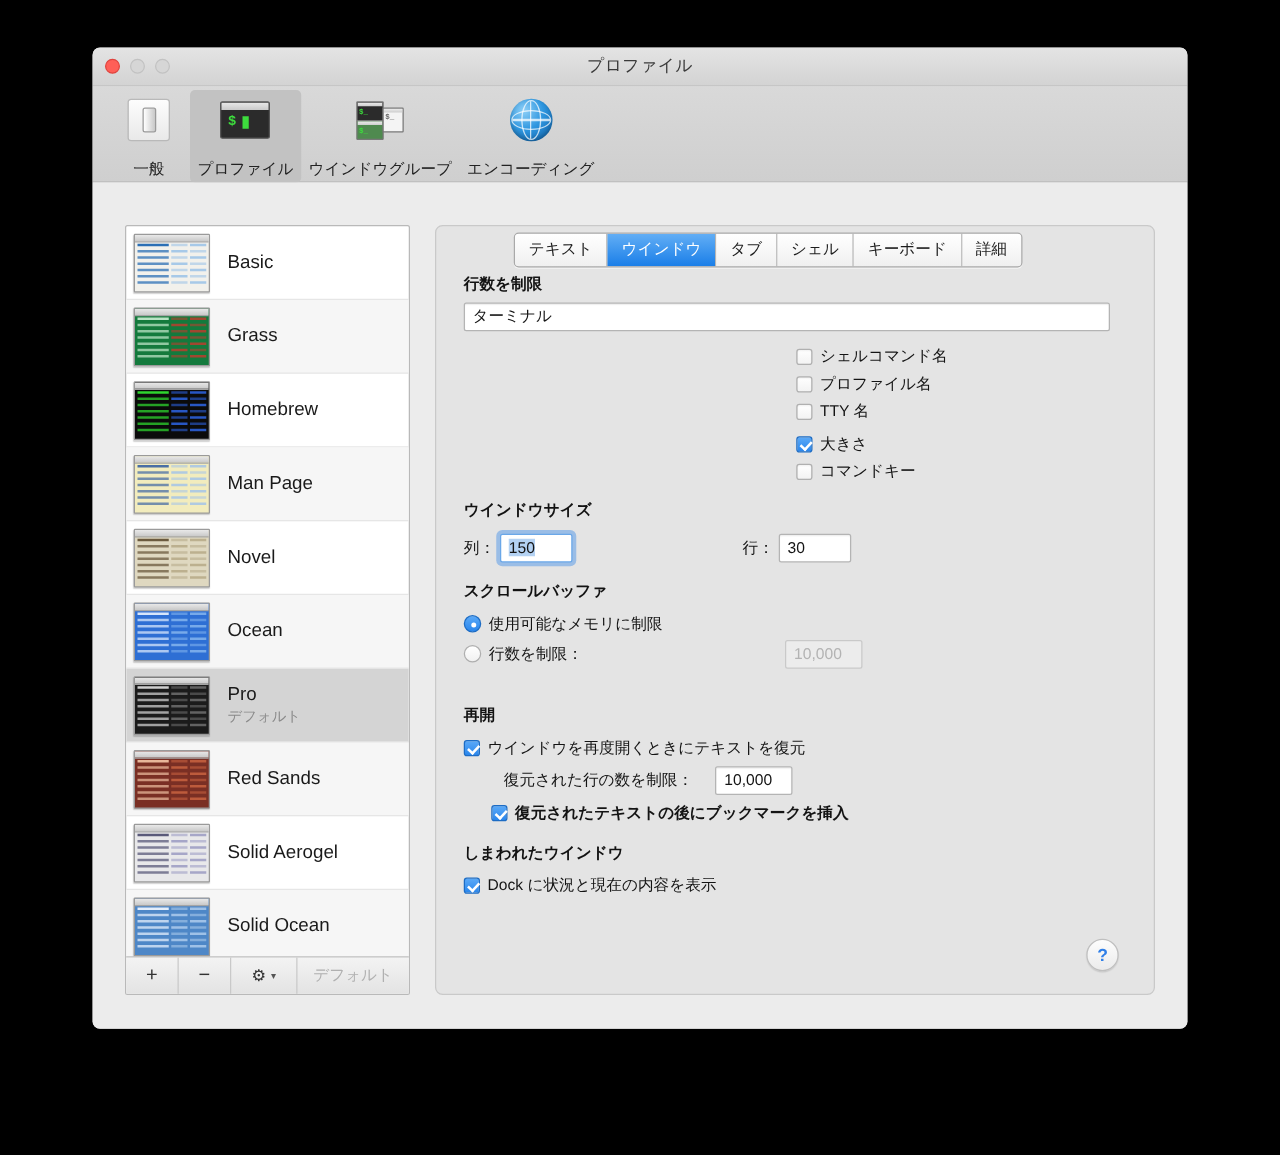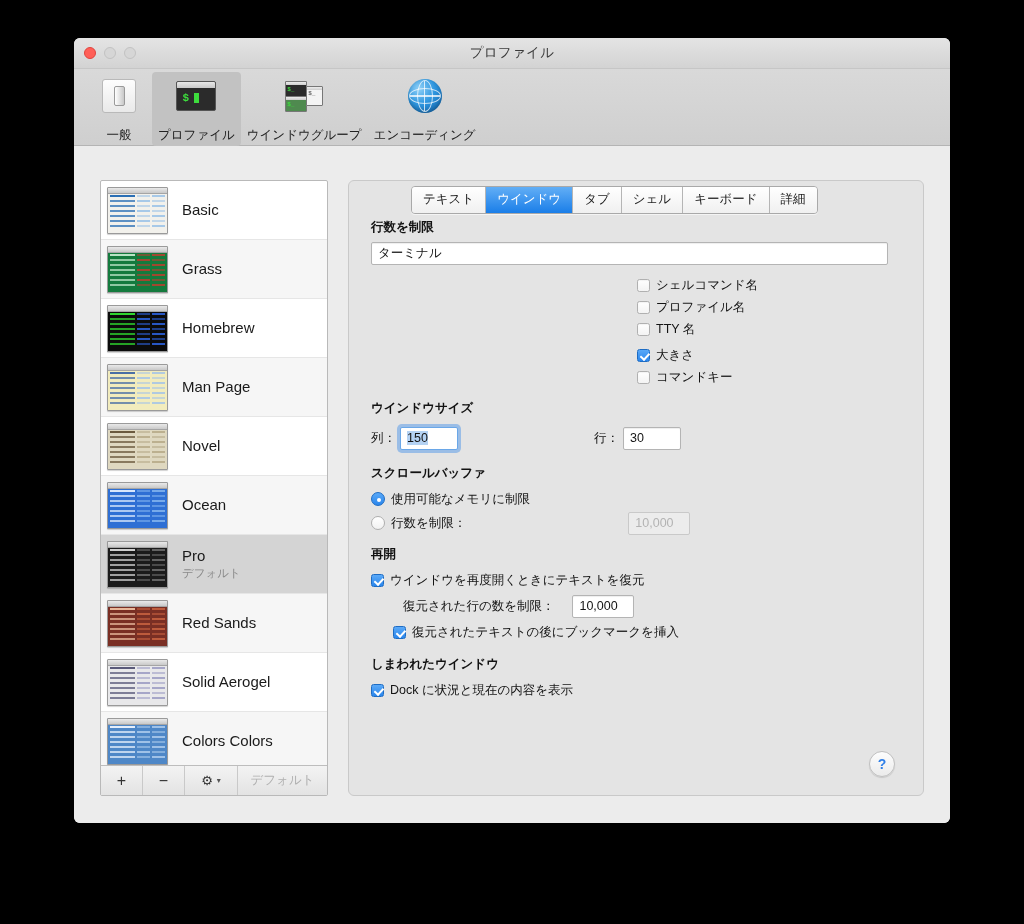--- a/index.html
+++ b/index.html
@@ -915,21 +915,21 @@
                   <div class="ln c3" style="background: rgb(168, 200, 234); opacity: 0.6;"></div>
                 </div>
                 <div class="lnr" style="margin-bottom: 1.5px;">
                   <div class="ln c1" style="background: rgb(228, 238, 251); width: 40%; opacity: 0.75;"></div>
                   <div class="ln c2" style="background: rgb(168, 200, 234); opacity: 0.6;"></div>
                   <div class="ln c3" style="background: rgb(168, 200, 234); opacity: 0.9;"></div>
                 </div>
               </div>
             </div>
             <div>
-              <div class="pname">Colors Colors</div>
+              <div class="pname">Solid Ocean</div>
             </div>
           </div>
         </div>
       <div class="list-bar">
         <div class="lb-btn">+</div>
         <div class="lb-btn">−</div>
         <div class="lb-btn gear">
           <span>⚙</span>
           <span class="chev">▾</span>
         </div>
@@ -1000,32 +1000,32 @@
           <span class="cb-lab">使用可能なメモリに制限</span>
         </div>
         <div style="display:flex; align-items:center; height:26px;">
           <span class="radio off"></span>
           <span class="cb-lab">行数を制限：</span>
           <div class="num-field dim" style="width:62px; margin-left:162px;">
             <span>10,000</span>
           </div>
         </div>
 
-        <div class="sec-title" style="margin-top:10px;">再開</div>
+        <div class="sec-title" style="margin-top:28px;">再開</div>
         <div class="cb-row">
           <span class="cb on"></span>
           <span class="cb-lab">ウインドウを再度開くときにテキストを復元</span>
         </div>
         <div style="display:flex; align-items:center; height:30px; padding-left:32px;">
           <span class="fld-lab">復元された行の数を制限：</span>
           <div class="num-field" style="width:62px; margin-left:18px;">
             <span>10,000</span>
           </div>
         </div>
-        <div class="cb-row" style="padding-left:22px;">
+        <div class="cb-row" style="padding-left:22px;font-weight:bold;">
           <span class="cb on"></span>
           <span class="cb-lab">復元されたテキストの後にブックマークを挿入</span>
         </div>
 
         <div class="sec-title" style="margin-top:13px;">しまわれたウインドウ</div>
         <div class="cb-row">
           <span class="cb on"></span>
           <span class="cb-lab">Dock に状況と現在の内容を表示</span>
         </div>
 

